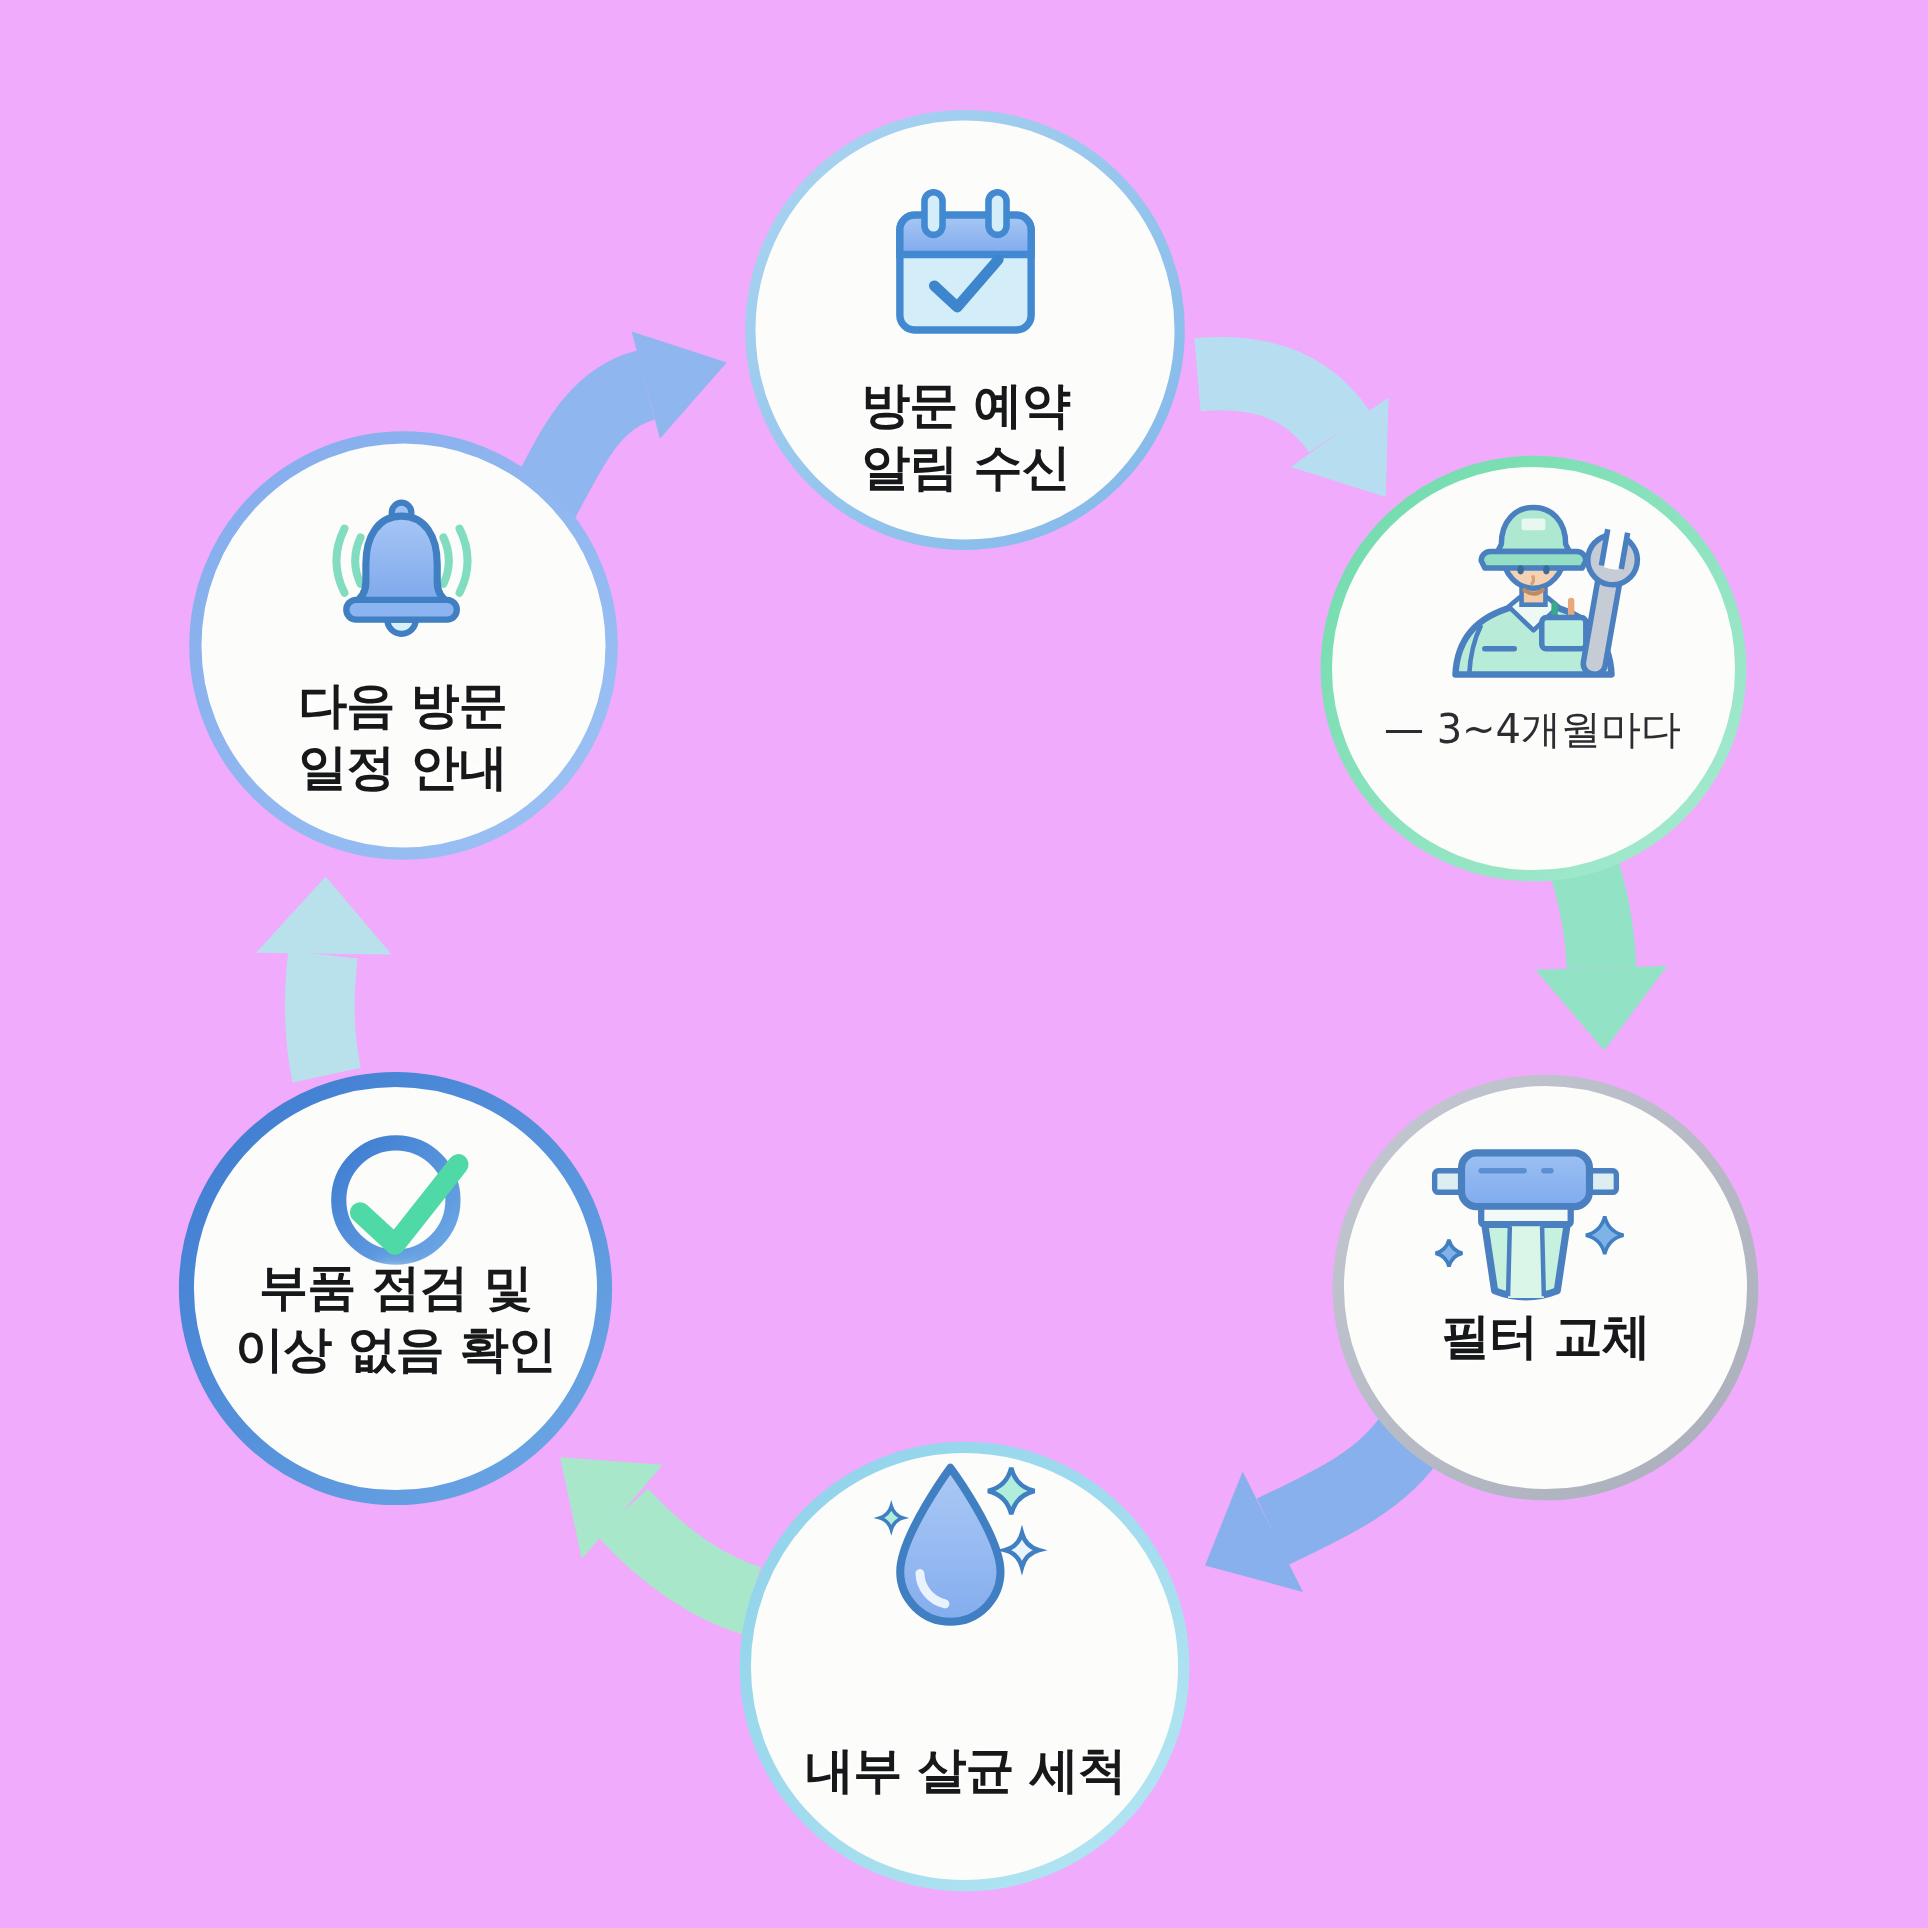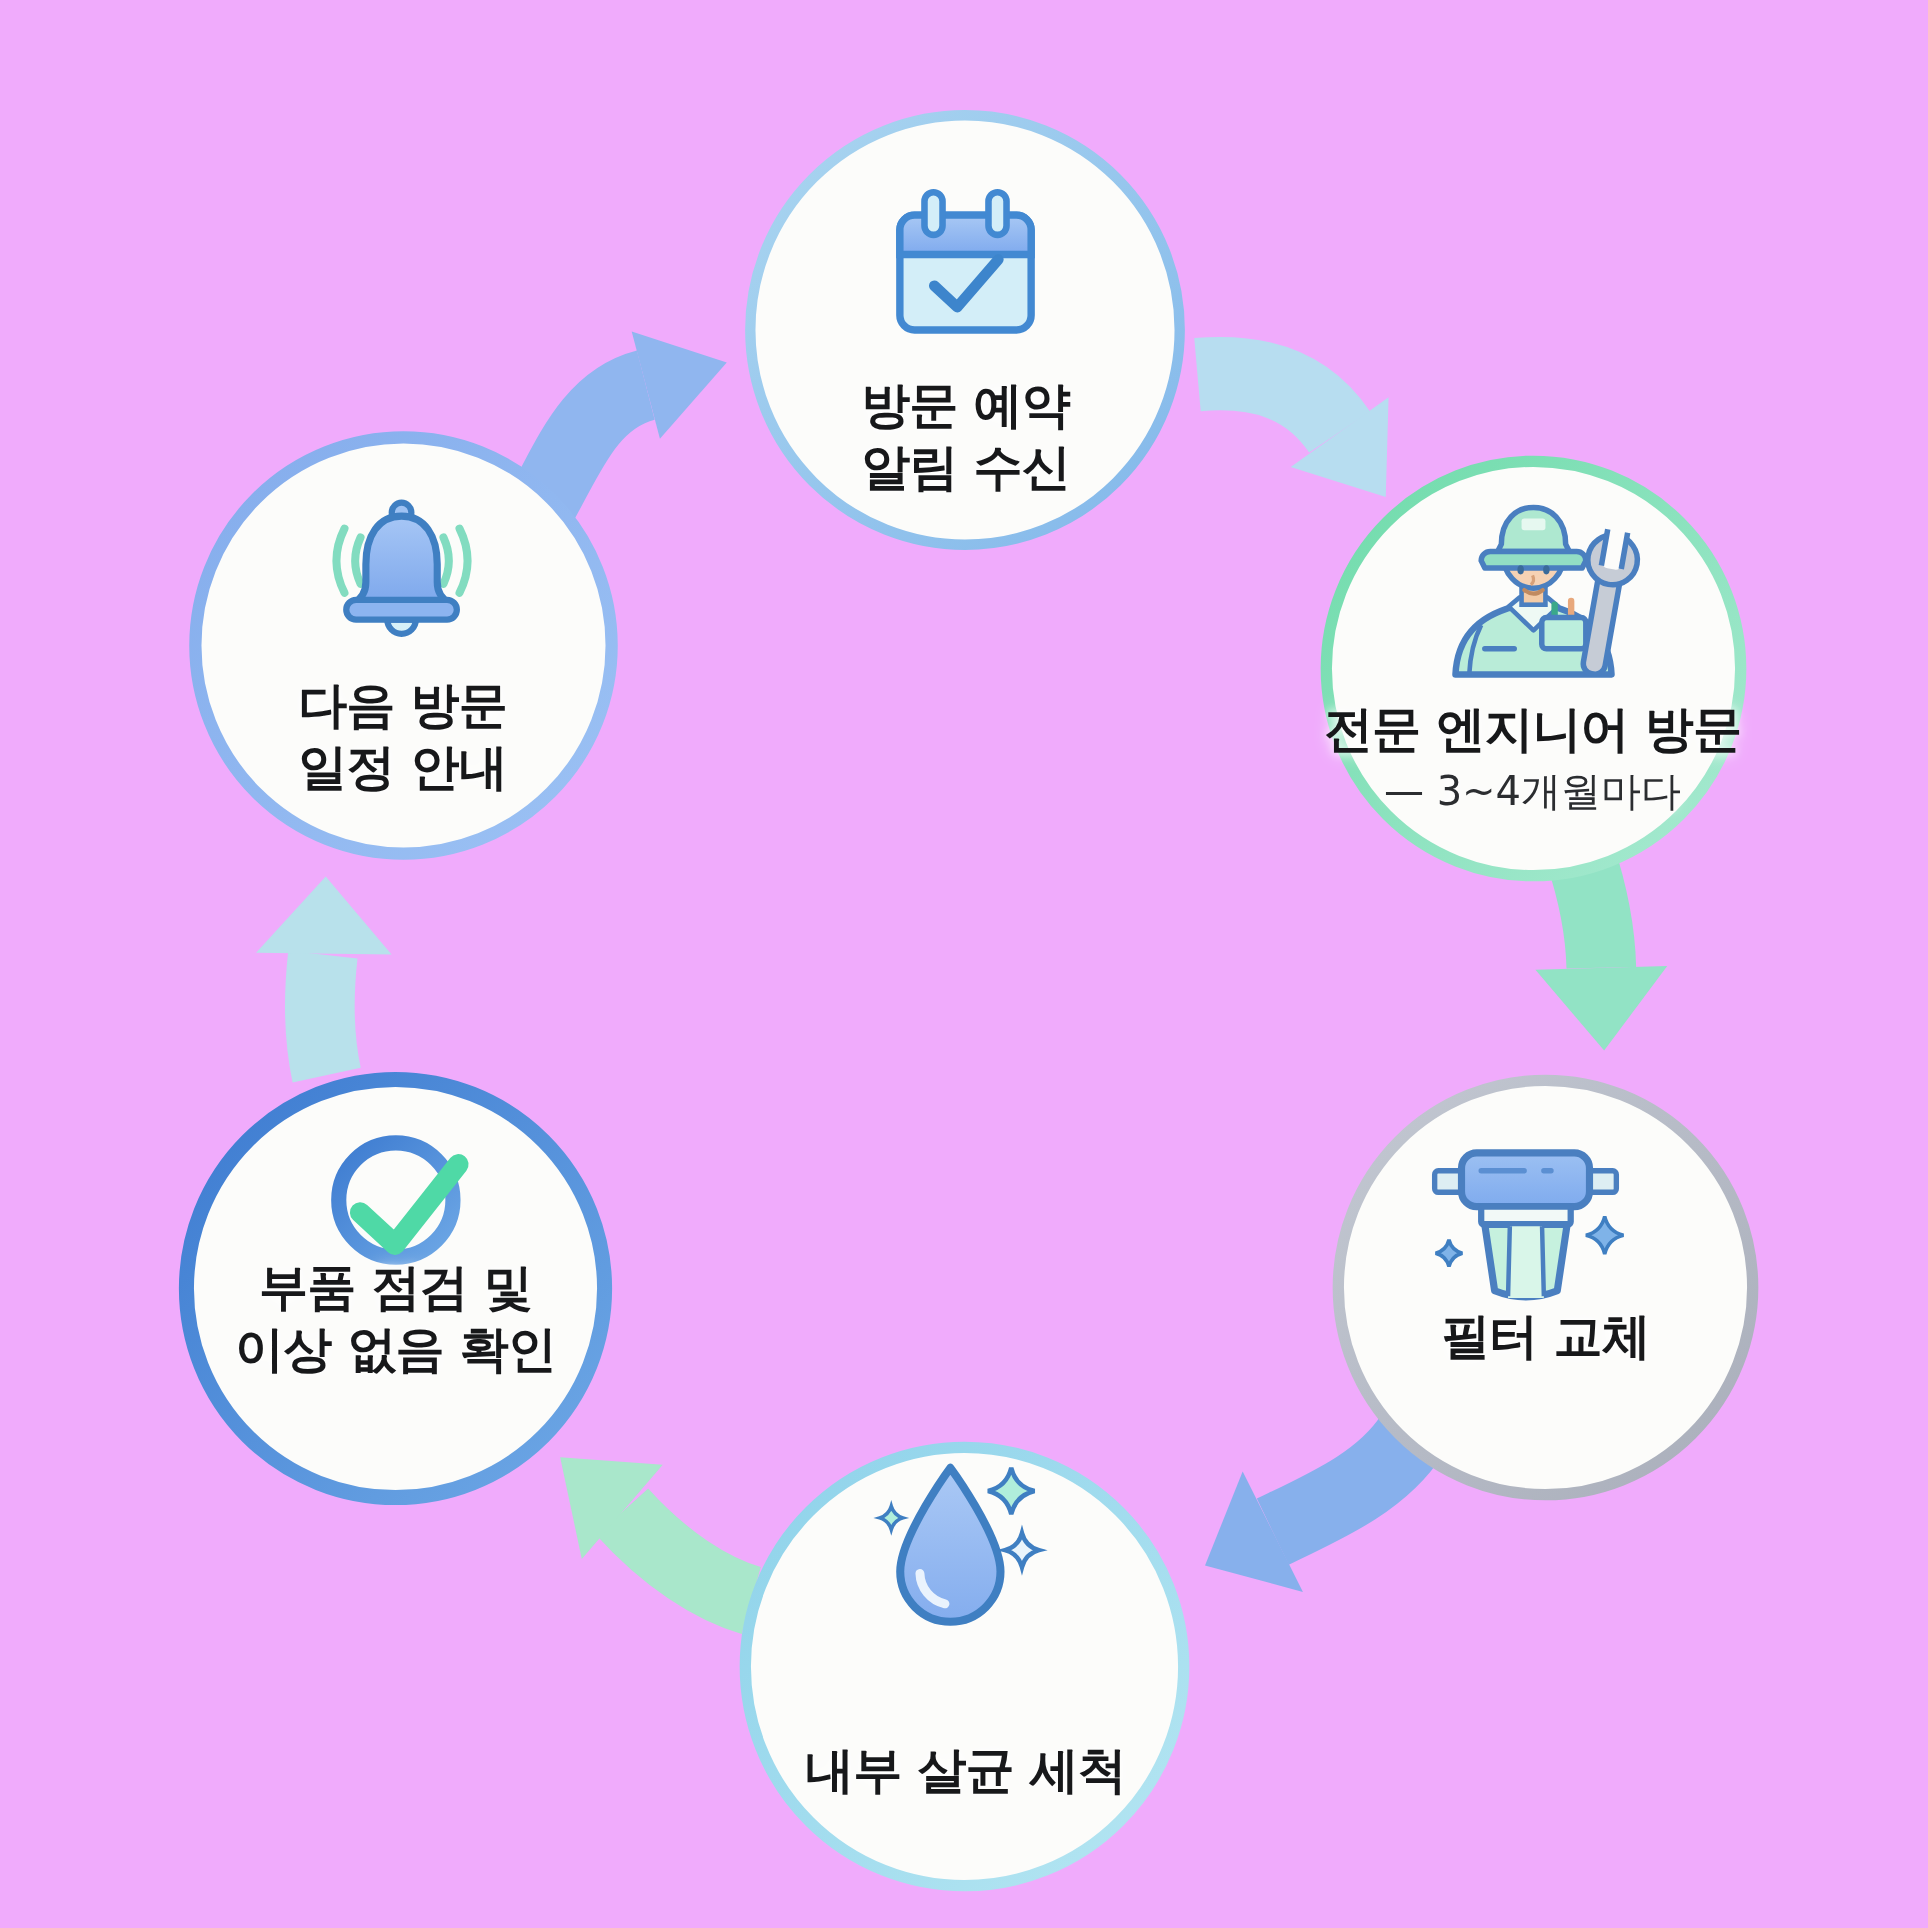--- a/index.html
+++ b/index.html
@@ -127,21 +127,20 @@
     <rect x="114" y="152" width="48" height="34" rx="5" fill="#bceedd" stroke="#4a7fc0" stroke-width="6"></rect>
 
     <g transform="translate(178,158) rotate(10)">
       <rect x="-11" y="-60" width="24" height="116" rx="11" fill="#c6ccd6" stroke="#4a7fc0" stroke-width="6"></rect>
       <circle cx="1" cy="-70" r="27" fill="#c6ccd6" stroke="#4a7fc0" stroke-width="6"></circle>
       <rect x="-10" y="-104" width="22" height="44" rx="7" fill="#fcfcfa"></rect>
       <path d="M-10,-62 v-40 M12,-62 v-40" stroke="#4a7fc0" stroke-width="6" fill="none"></path>
     </g>
   </svg>
   <div class="label" style="left:1203px;top:699px">
-    <div>전문 엔지니어 방문</div>
     <div class="sublabel">— 3~4개월마다</div>
   </div>
 
   <svg class="ring" style="left:1327px;top:1069px" width="437" height="437" viewBox="0 0 464 464">
     <defs>
         <linearGradient id="rg3" x1="0" y1="0" x2="1" y2="1">
       <stop offset="0" stop-color="#c3c8d2"></stop>
           <stop offset="1" stop-color="#a9aeba"></stop>
     </linearGradient>
       </defs>

